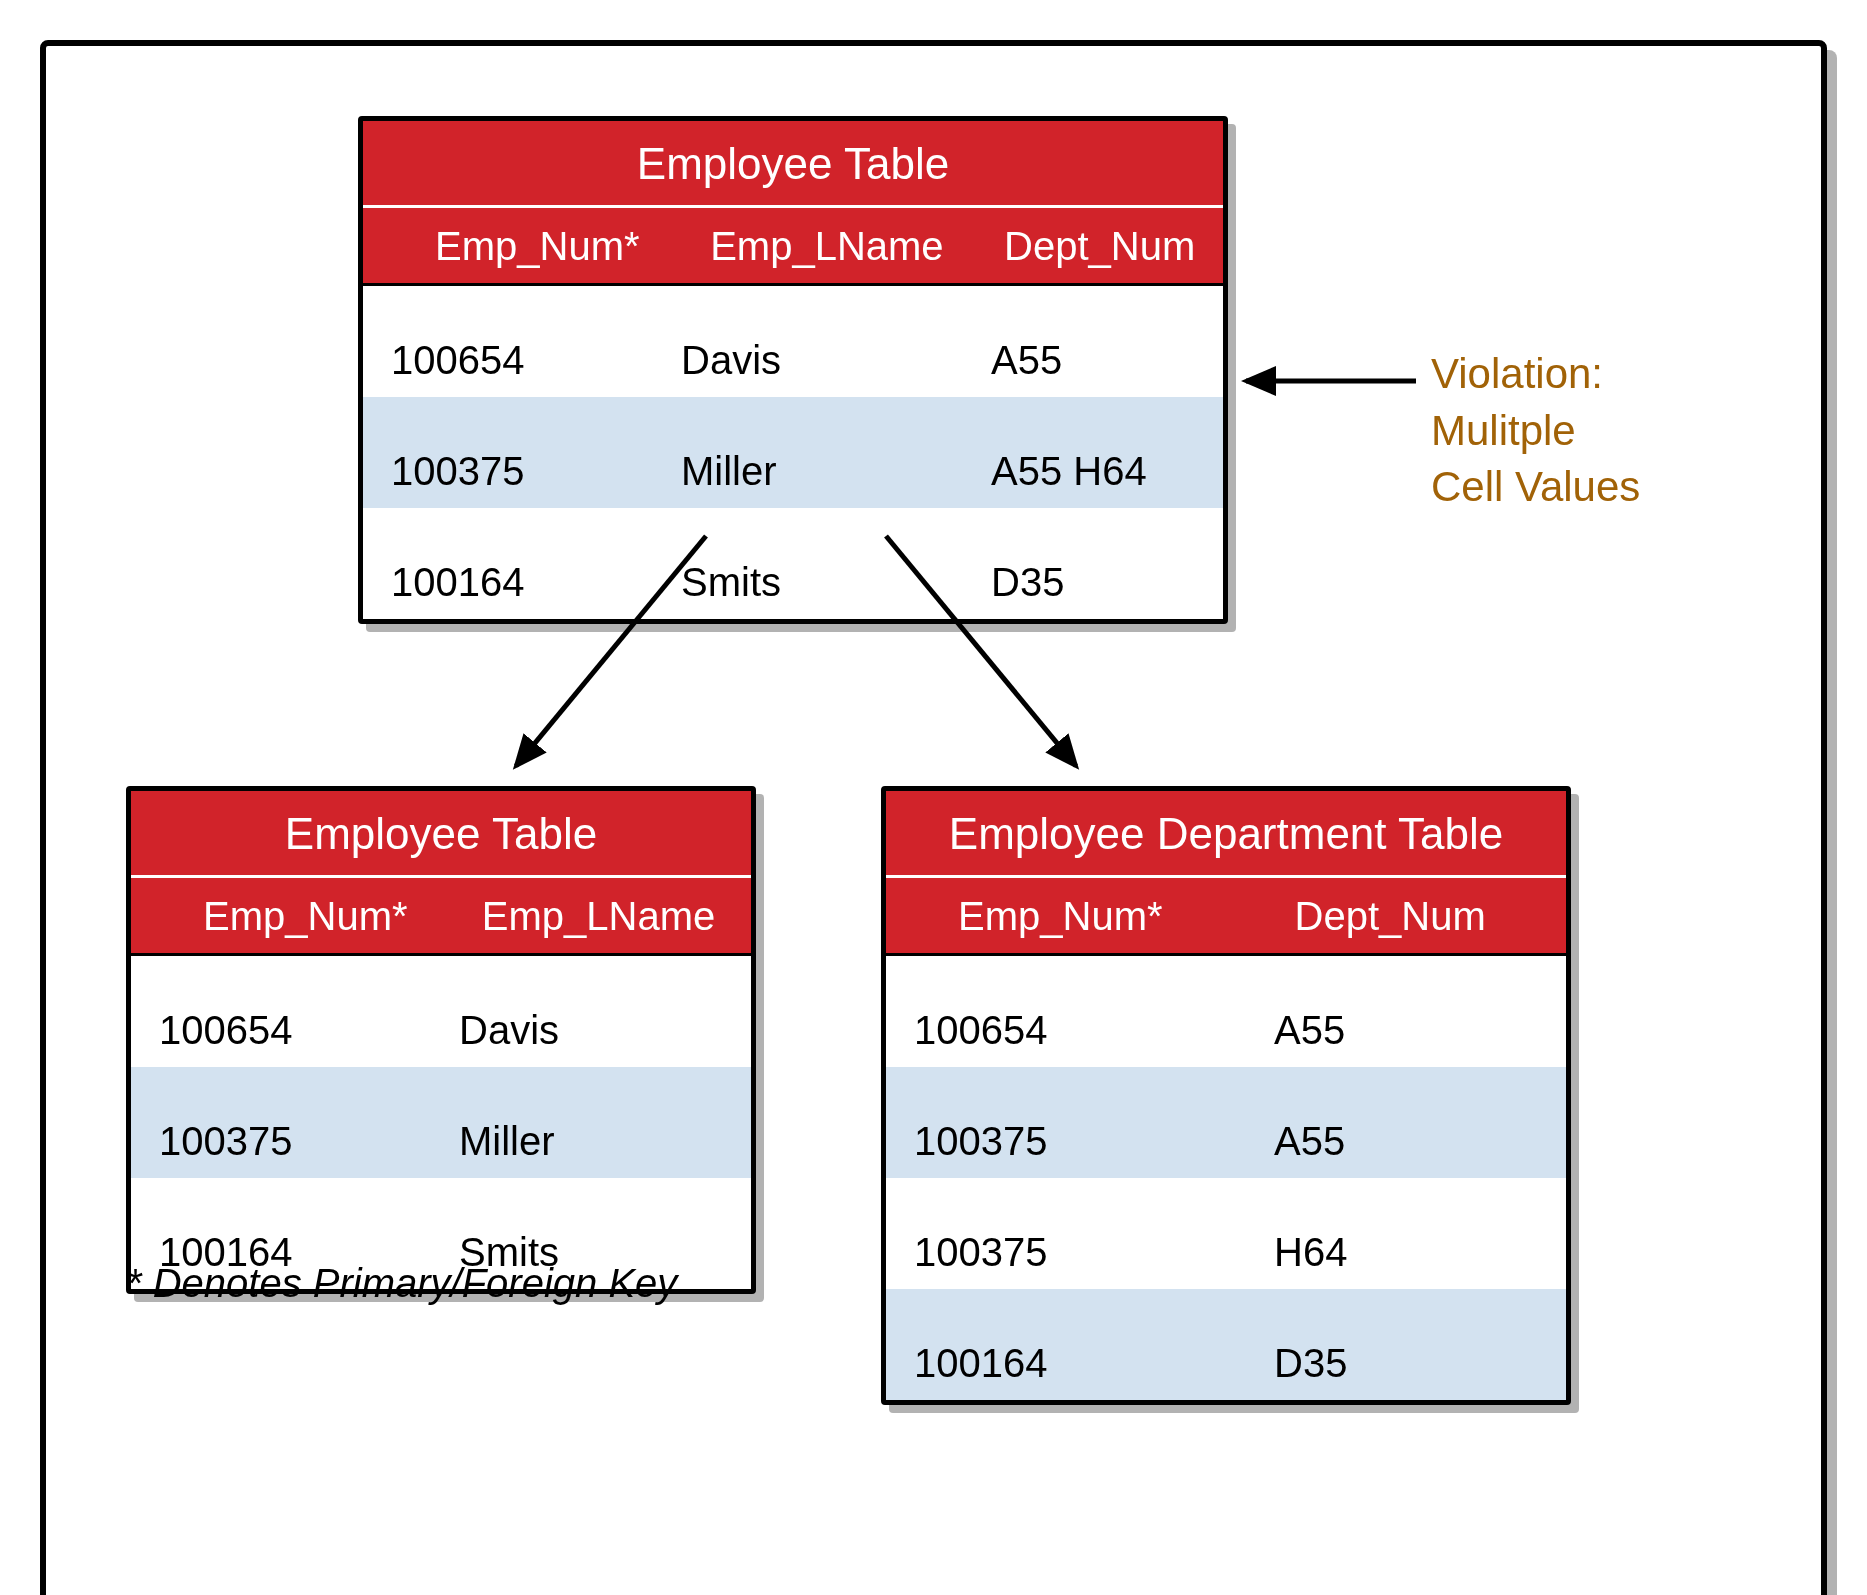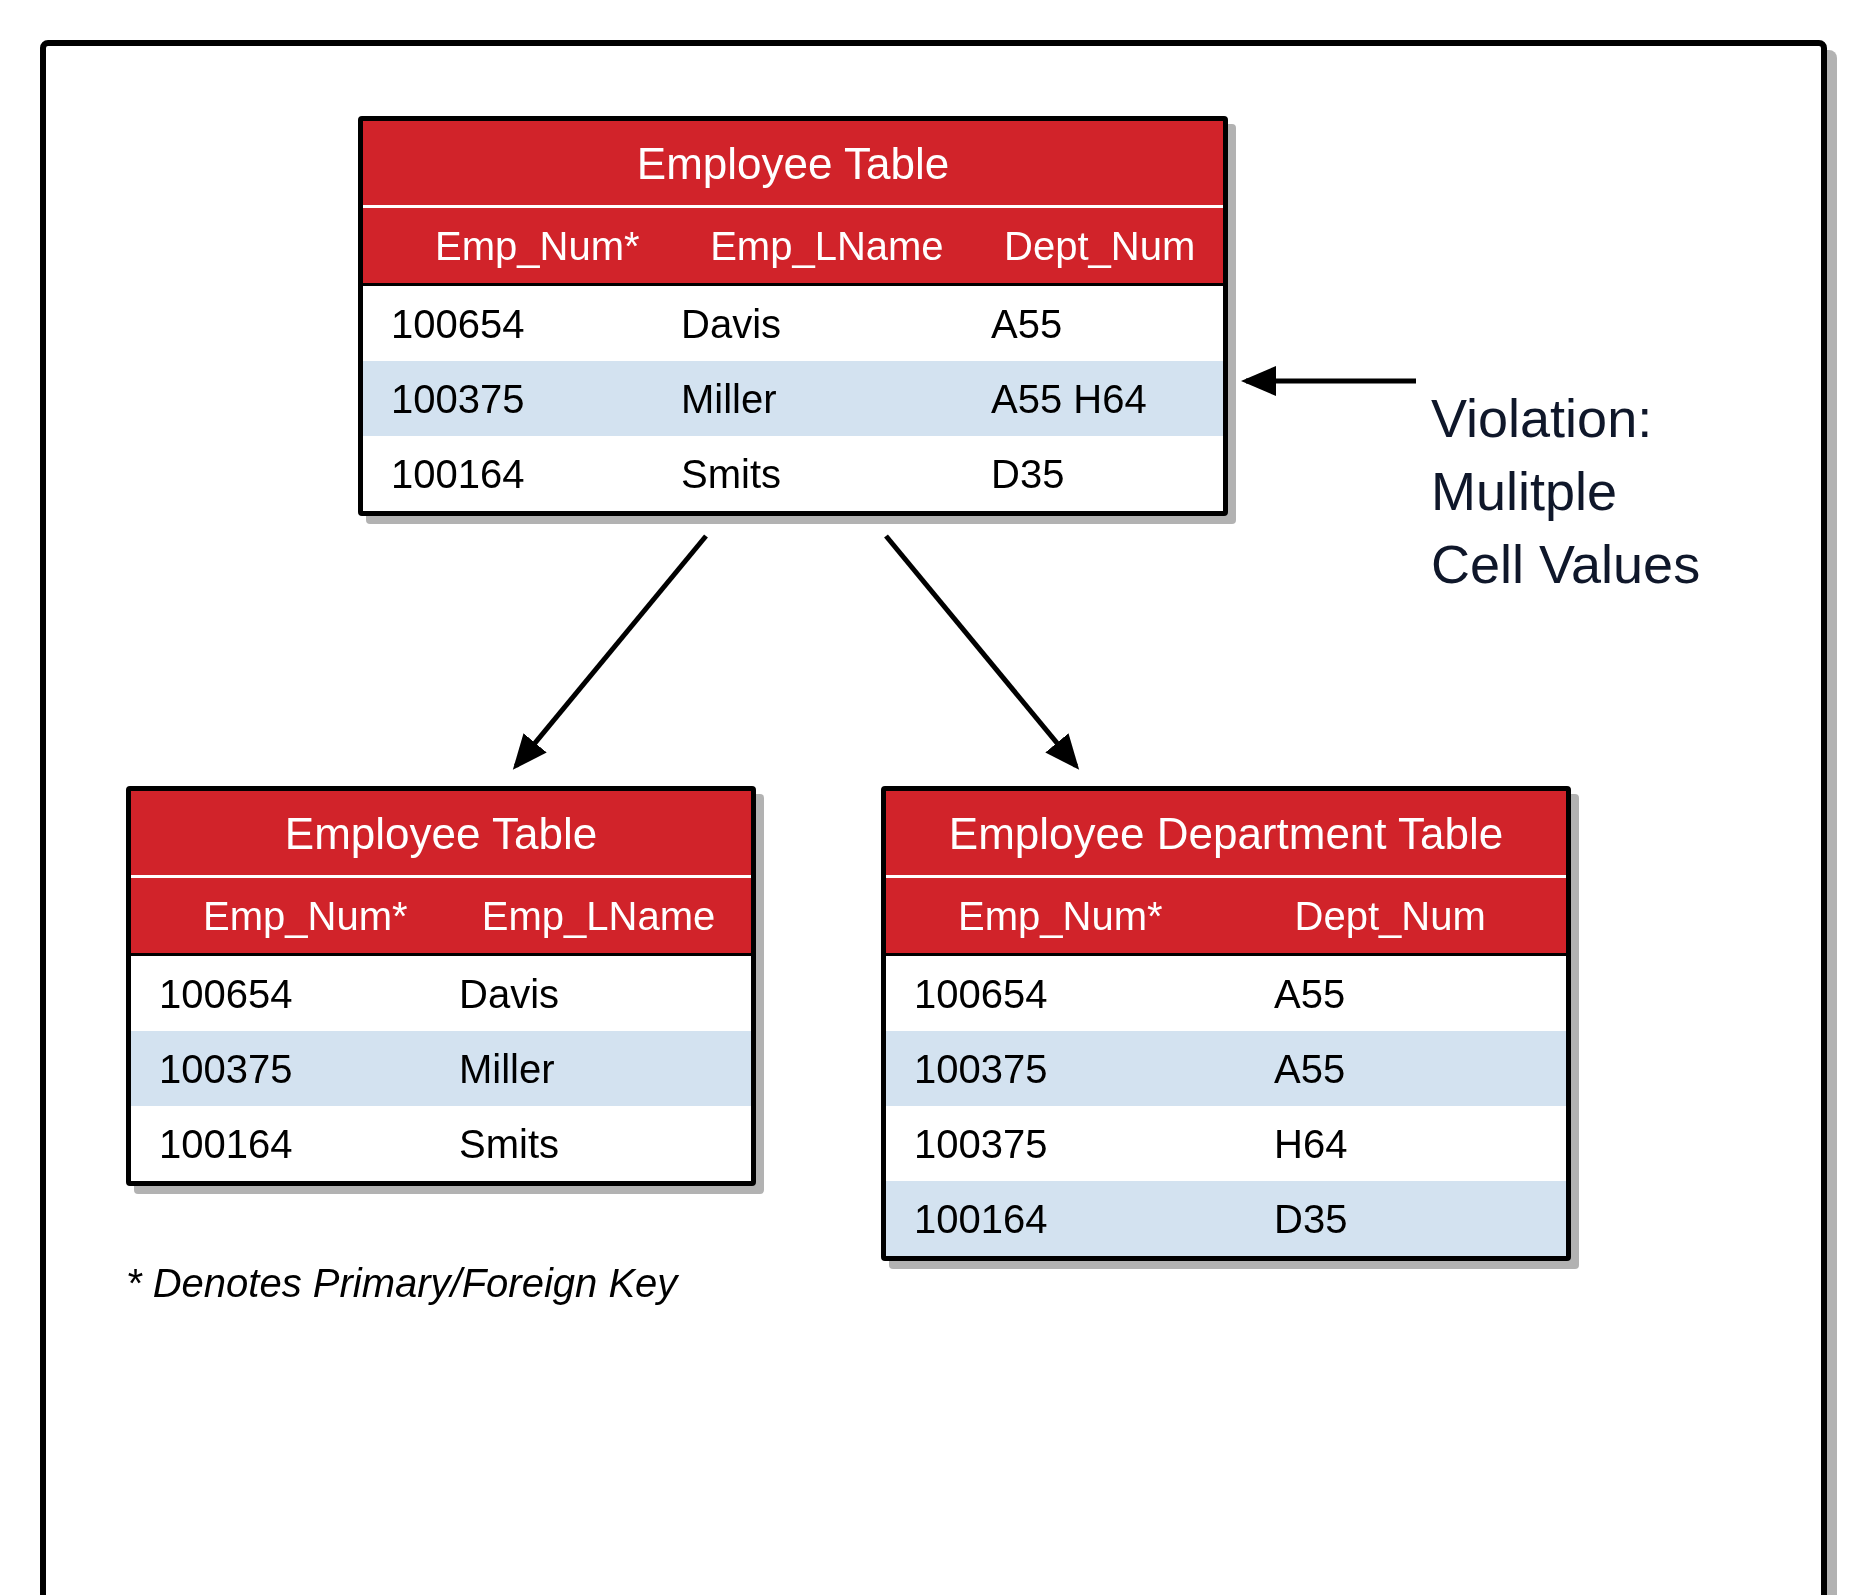--- a/index.html
+++ b/index.html
@@ -57,44 +57,44 @@
     box-sizing: border-box;
   }
   .dbtable .row {
     display: flex;
     font-size: 40px;
     color: #000;
   }
   .dbtable .row > div {
     padding: 16px 10px 14px 28px;
     box-sizing: border-box;
+    margin-top: 36px;
   }
   .dbtable .row.striped {
     background: #d3e2f0;
   }
 
   
   #top-table .col1 { width: 290px; }
   #top-table .col2 { width: 310px; }
   #top-table .col3 { width: 260px; }
 
   
   #bl-table .col1 { width: 300px; }
   #bl-table .col2 { width: 320px; }
 
   
   #br-table .col1 { width: 360px; }
   #br-table .col2 { width: 320px; }
 
   .annotation {
     position: absolute;
-    font-size: 54px;
-    color: #0f172a;
+    font-size: 42px;
+    color: #a16207;
     line-height: 1.35;
-    margin-top: 36px;
   }
   .footnote {
     position: absolute;
     font-size: 40px;
     color: #000;
   }
 
   .arrowsvg {
     position: absolute;
     left: 0;

